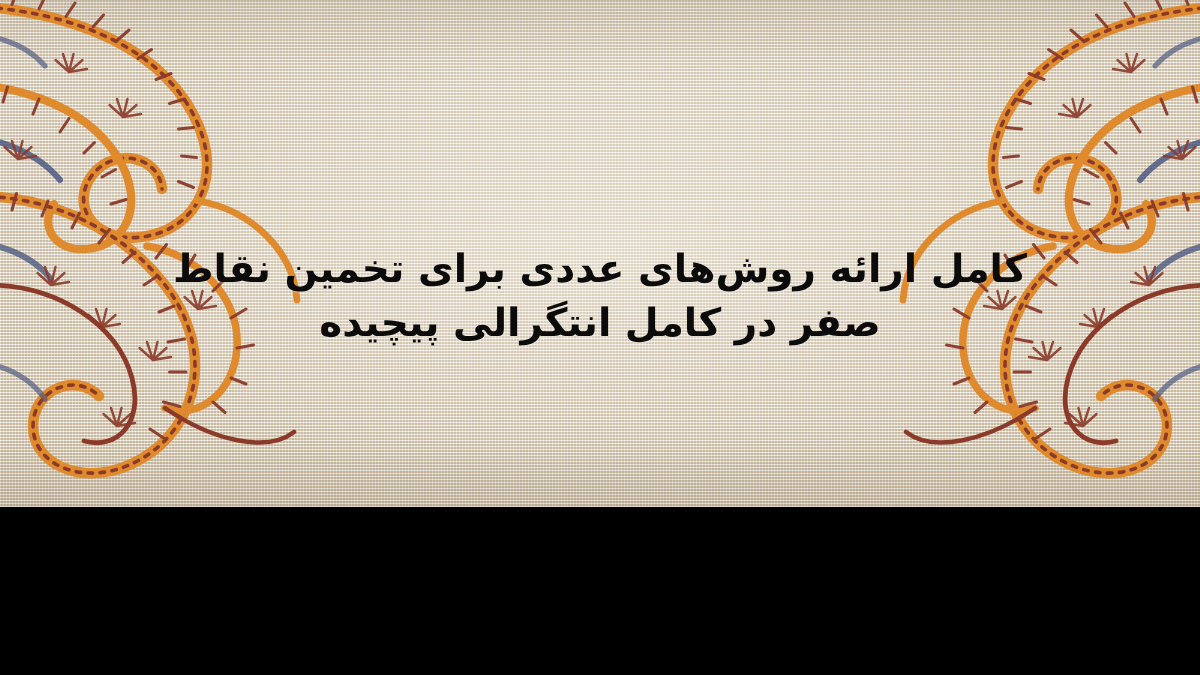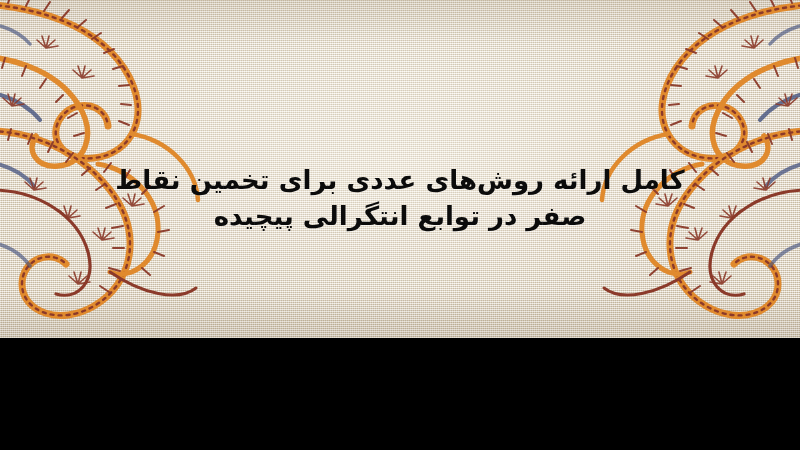--- a/index.html
+++ b/index.html
@@ -279,21 +279,21 @@
           <circle cx="8" cy="232" r="2.2"></circle>
         <circle cx="-4" cy="250" r="2.6"></circle>
           <circle cx="10" cy="86" r="2.4"></circle>
         <circle cx="-14" cy="72" r="2.6"></circle>
       </g>
     </svg>
   </div>
 
   <div class="title-block">
     <span class="title-line">کامل ارائه روش‌های عددی برای تخمین نقاط</span>
-    <span class="title-line">صفر در توابع انتگرالی پیچیده</span>
+    <span class="title-line">صفر در کامل انتگرالی پیچیده</span>
   </div>
 
   <div class="fringe-zone">
     <div class="fabric-lip"></div>
     <div class="tassels" id="tassels">
         <div class="tassel" style="left: 0.529412px; transform: rotate(-2.2deg);">
           <div class="knot"></div>
           <div class="knot2"></div>
           <div class="brush"></div>
           <div class="strand" style="left: 8px; height: 24px; transform: rotate(-15deg);"></div>

